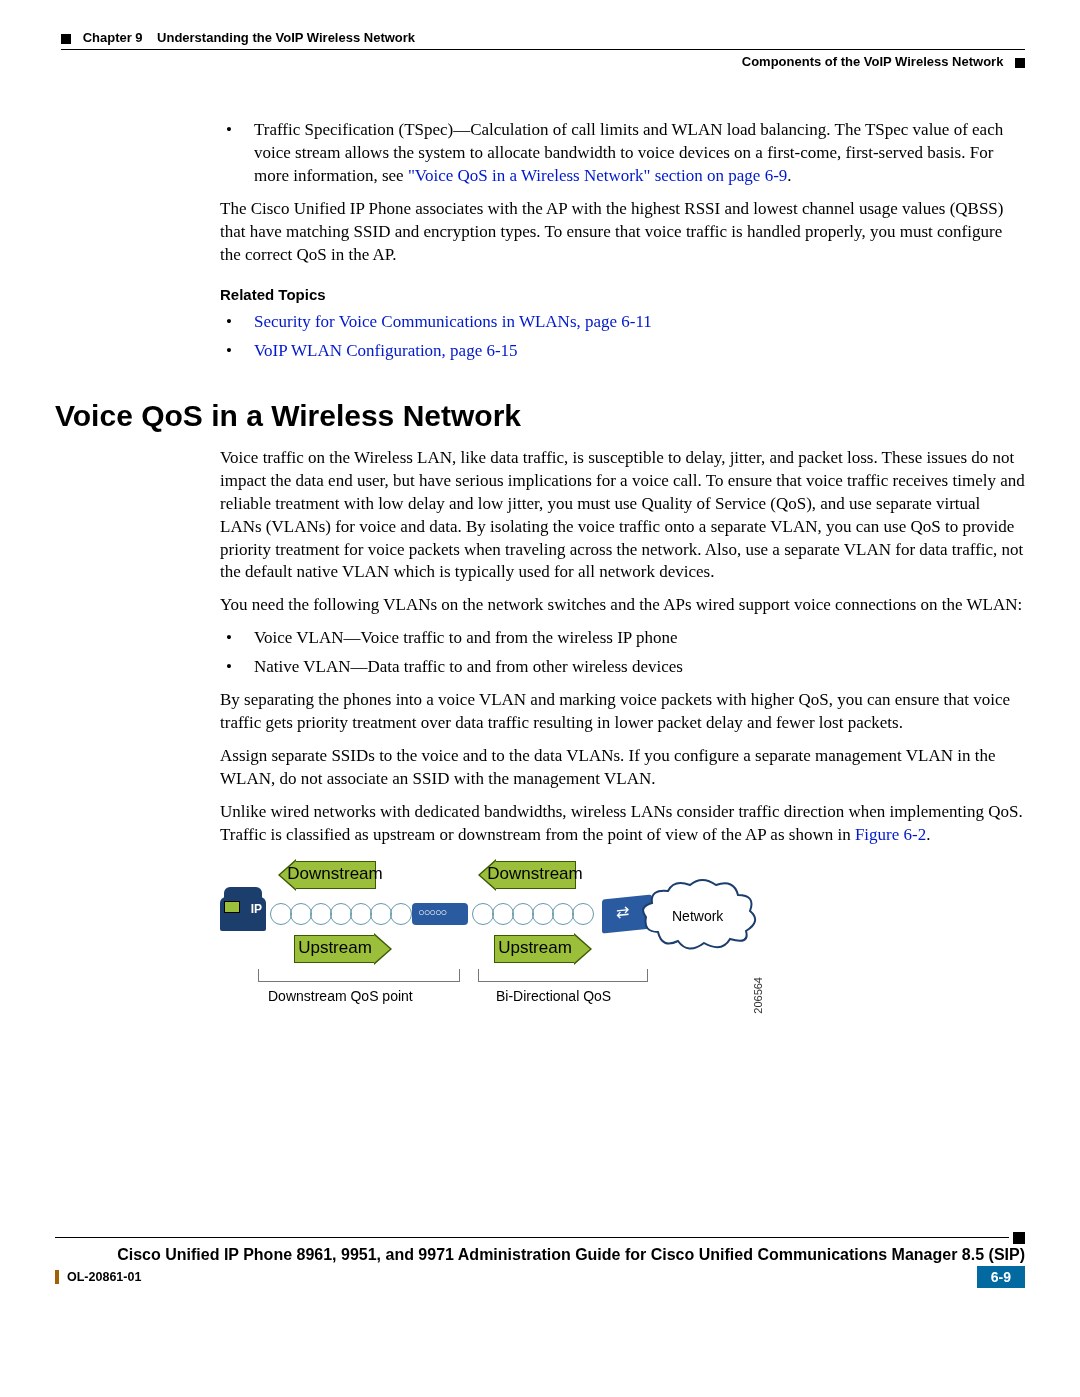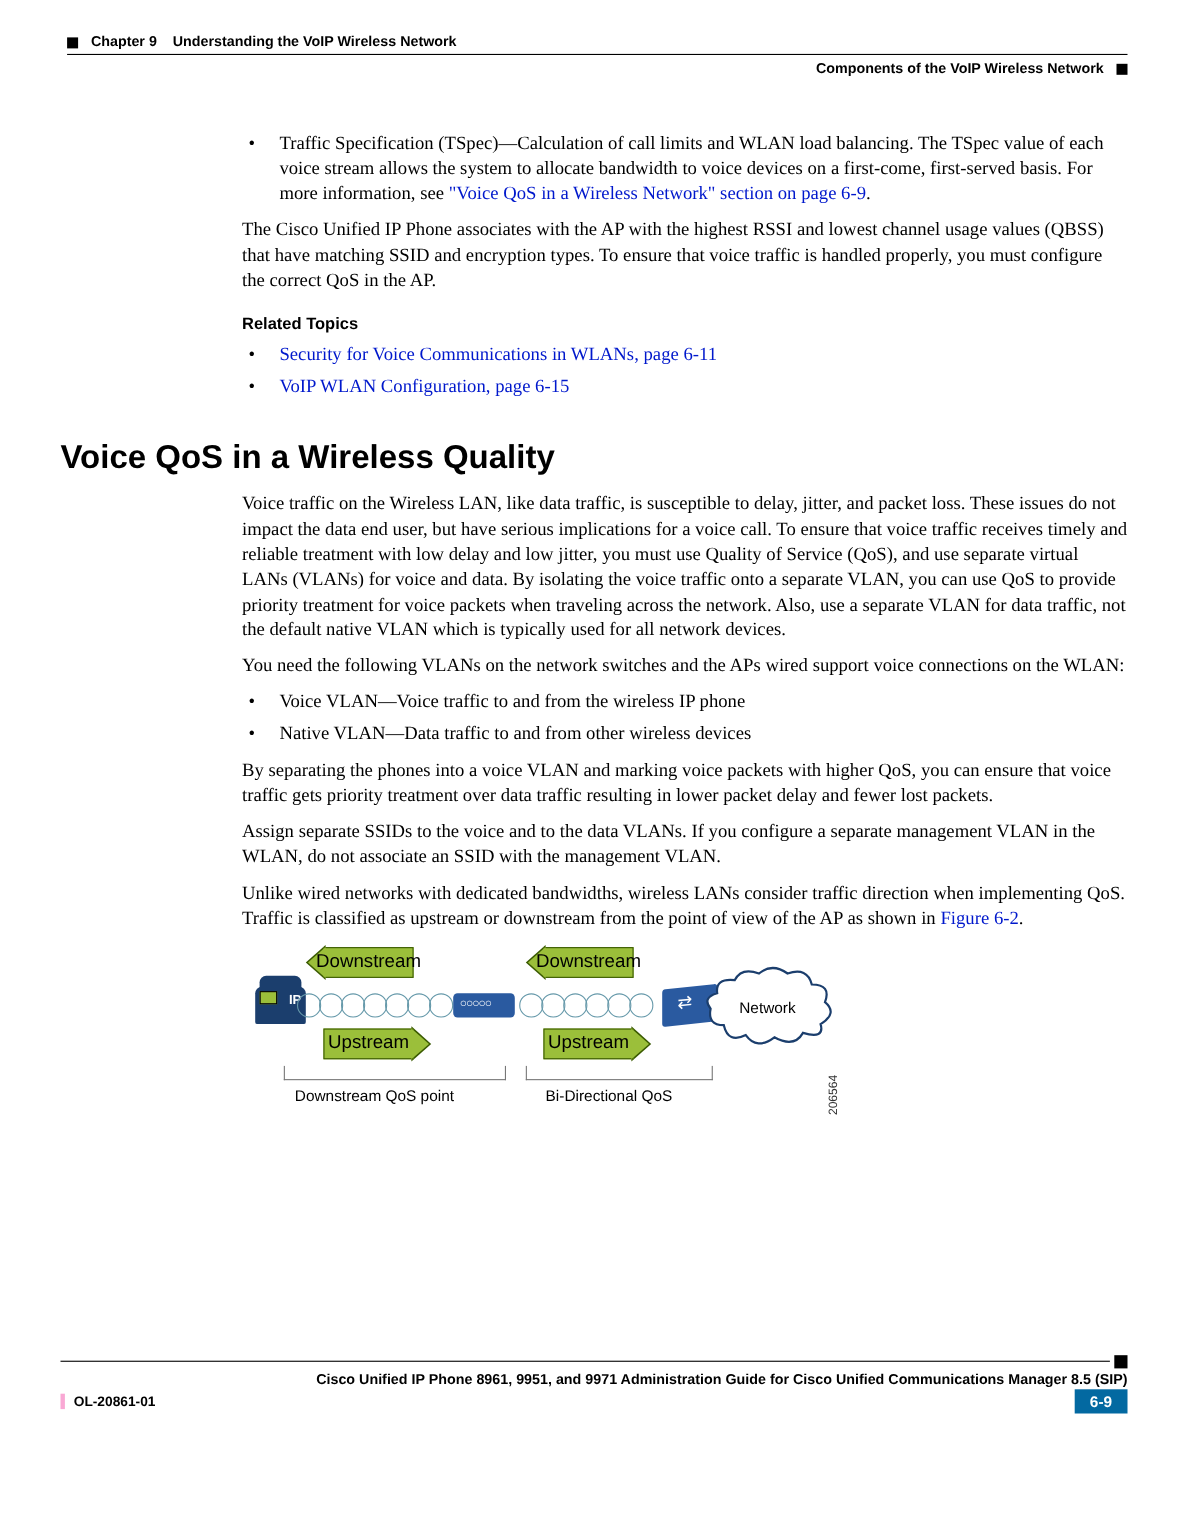--- a/index.html
+++ b/index.html
@@ -143,21 +143,21 @@
     content: "";
     position: absolute;
     right: 0; top: 0;
     border-top: 14px solid transparent;
     border-bottom: 14px solid transparent;
     border-left: 16px solid #9bbf3a;
   }
   .arrow .lbl { position: relative; z-index: 2; color: #000; }
   .phone {
     position: absolute;
-    left: 12px; top: 40px;
+    left: 0; top: 40px;
     width: 46px; height: 34px;
     background: #1b3e6d;
     border-radius: 6px 6px 2px 2px;
   }
   .phone::before{
     content:"";
     position:absolute; left:4px; top:-10px; width:38px; height:12px;
     background:#1b3e6d; border-radius:6px 6px 0 0;
   }
   .phone .ip{
@@ -233,31 +233,31 @@
     display:flex; align-items:center;
   }
   .footer-rule .line{
     flex:1; border-top:1px solid #000;
   }
   .footer-rule .box{
     width:12px; height:12px; background:#000; margin-left:4px;
   }
   .footer .guide{
     font-family: Arial, Helvetica, sans-serif;
-    font-weight:bold; font-size:13px;
+    font-weight:bold; font-size:16px;
     text-align:right; margin-top:2px;
   }
   .footer-bottom{
     display:flex; justify-content:space-between; align-items:center;
     margin-top:2px;
   }
   .footer-bottom .ol{
     font-family: Arial, Helvetica, sans-serif;
     font-weight:bold; font-size:12.5px;
-    border-left:4px solid #f9a8d4; padding-left:8px;
+    border-left:4px solid #a16207; padding-left:8px;
   }
   .footer-bottom .pagenum{
     background:#0369a1; color:#fff;
     font-family: Arial, Helvetica, sans-serif;
     font-weight:bold; font-size:14px;
     padding:3px 14px;
   }
 </style>
 </head>
 <body>
@@ -290,21 +290,21 @@
     <div class="bullet-row">
       <div class="bullet-dot">•</div>
       <div class="bullet-text"><span class="link">Security for Voice Communications in WLANs, page 6-11</span></div>
     </div>
     <div class="bullet-row">
       <div class="bullet-dot">•</div>
       <div class="bullet-text"><span class="link">VoIP WLAN Configuration, page 6-15</span></div>
     </div>
   </div>
 
-  <h1 class="section-title">Voice QoS in a Wireless Quality</h1>
+  <h1 class="section-title">Voice QoS in a Wireless Network</h1>
 
   <div class="content">
     <div class="para">Voice traffic on the Wireless LAN, like data traffic, is susceptible to delay, jitter, and packet loss. These issues do not impact the data end user, but have serious implications for a voice call. To ensure that voice traffic receives timely and reliable treatment with low delay and low jitter, you must use Quality of Service (QoS), and use separate virtual LANs (VLANs) for voice and data. By isolating the voice traffic onto a separate VLAN, you can use QoS to provide priority treatment for voice packets when traveling across the network. Also, use a separate VLAN for data traffic, not the default native VLAN which is typically used for all network devices.</div>
     <div class="para">You need the following VLANs on the network switches and the APs wired support voice connections on the WLAN:</div>
 
     <div class="bullet-row">
       <div class="bullet-dot">•</div>
       <div class="bullet-text">Voice VLAN—Voice traffic to and from the wireless IP phone</div>
     </div>
     <div class="bullet-row">

